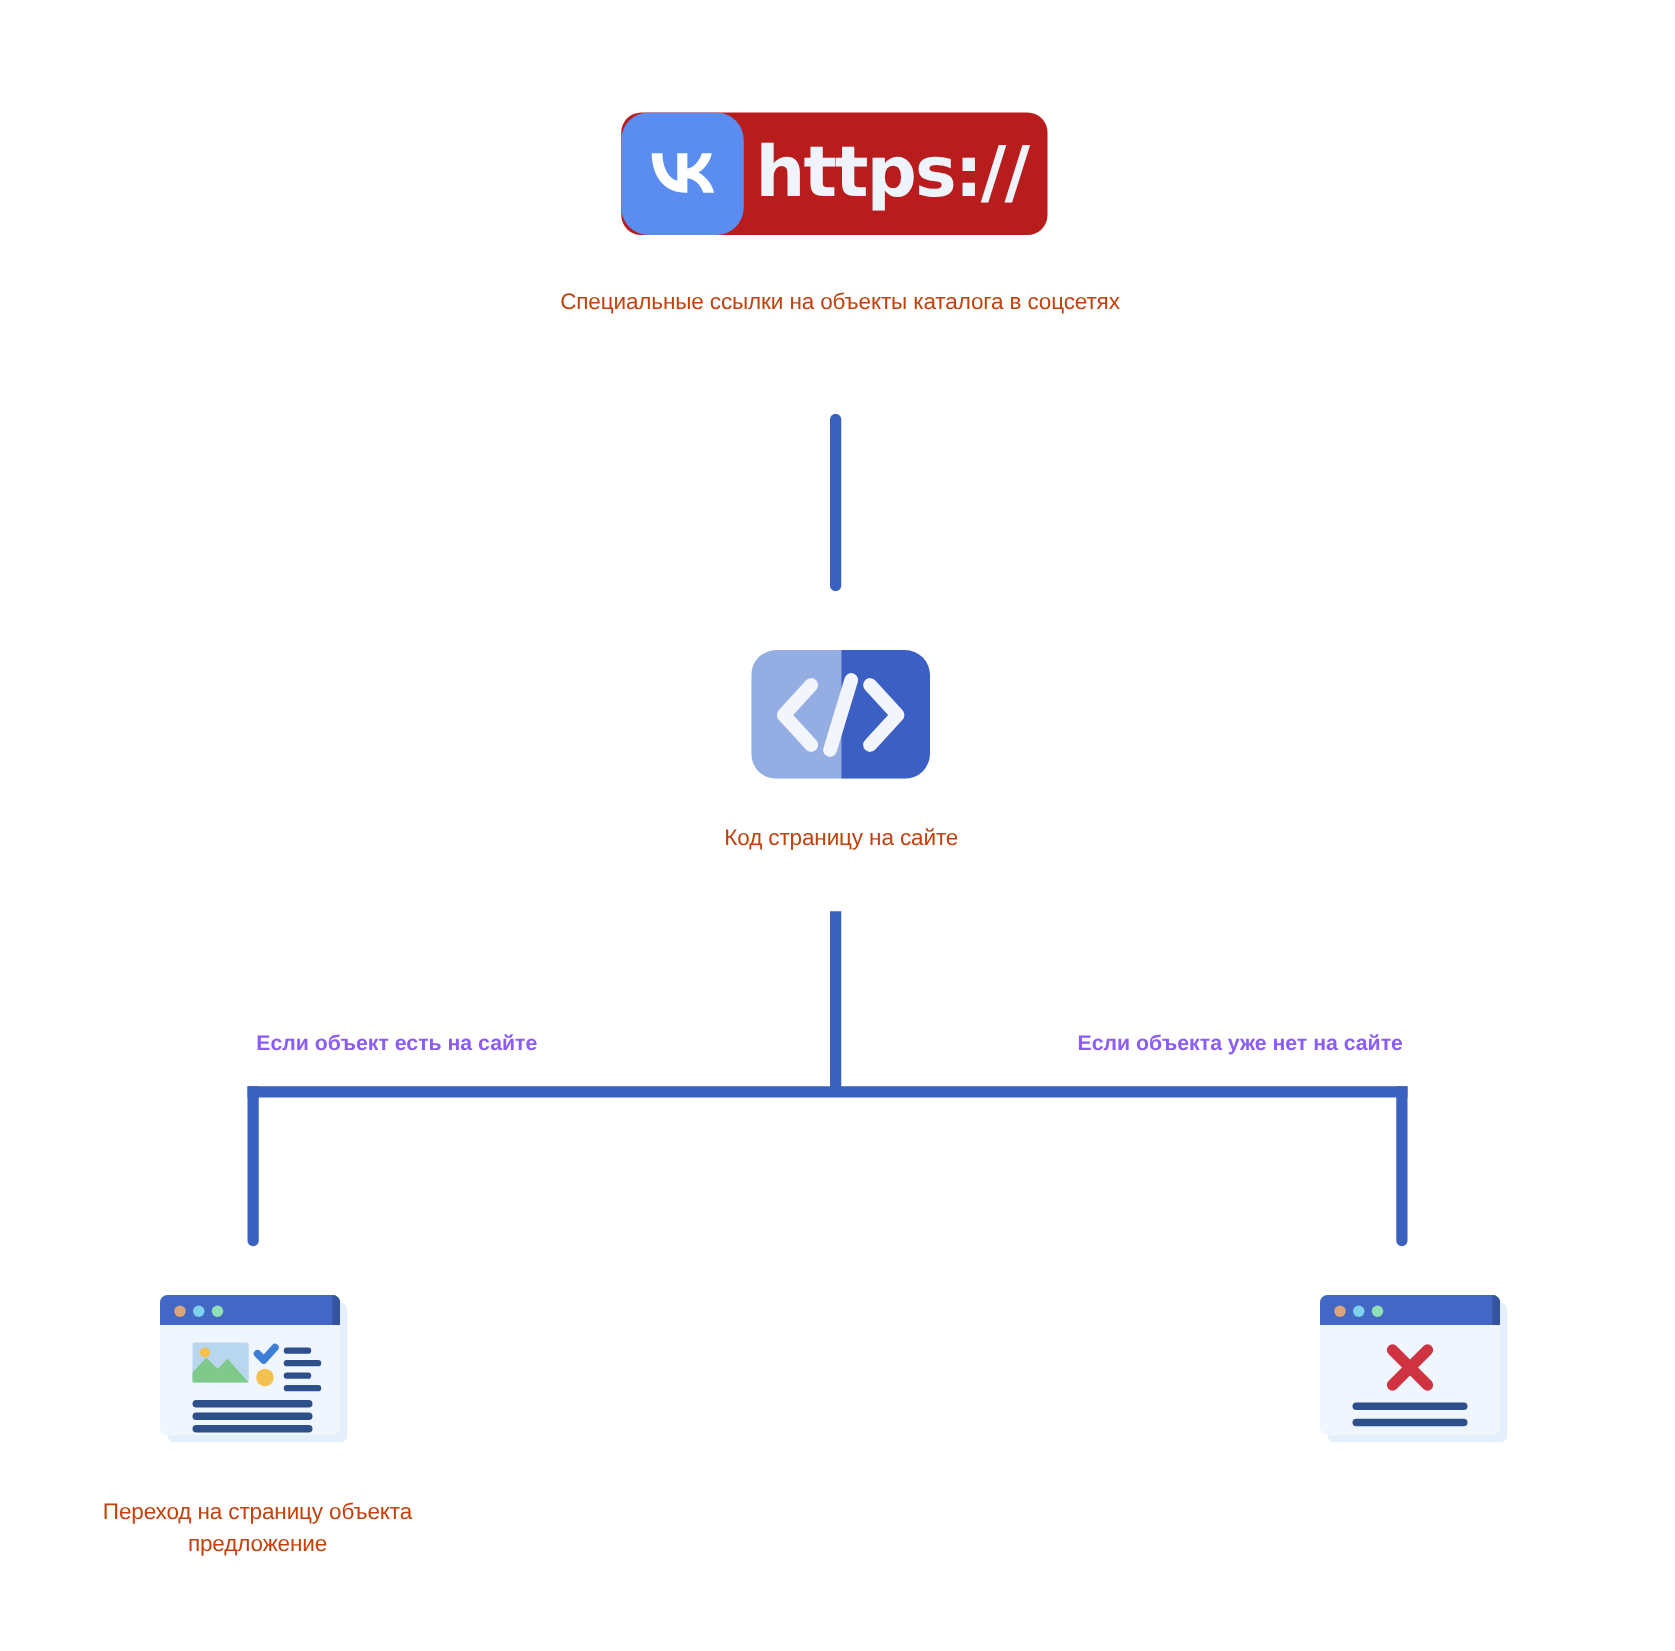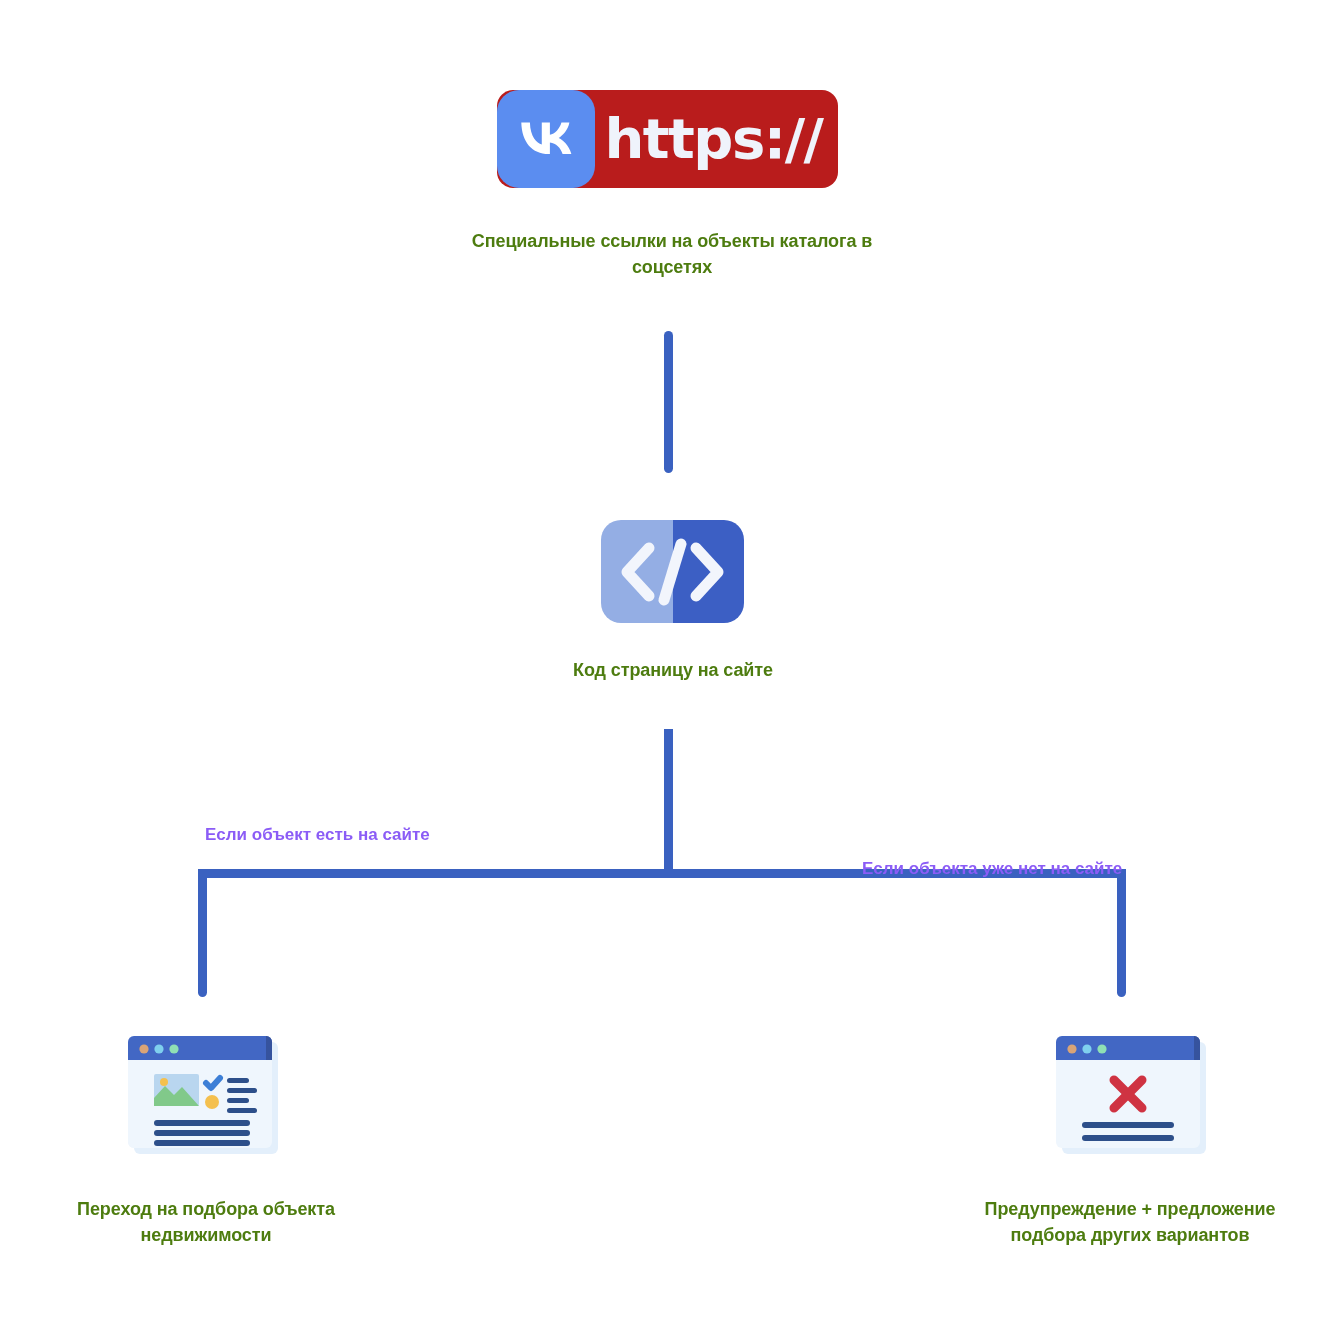--- a/index.html
+++ b/index.html
@@ -18,22 +18,22 @@
 
   .canvas {
     position: absolute;
     inset: 0;
   }
 
   
   .caption {
     position: absolute;
     text-align: center;
-    color: #4d7c0f;
-    font-weight: bold;
+    color: #c2410c;
+    font-weight: normal;
     font-size: 18px;
     line-height: 1.45;
     letter-spacing: -0.1px;
   }
 
   
   #vk-badge {
     position: absolute;
     left: 497px;
     top: 90px;
@@ -139,21 +139,21 @@
   }
 
   .branch-label {
     position: absolute;
     color: #8b5cf6;
     font-weight: bold;
     font-size: 17px;
     white-space: nowrap;
   }
   #label-left  { left: 205px; top: 825px; }
-  #label-right { left: 862px; top: 825px; margin-top: 34px; }
+  #label-right { left: 862px; top: 825px; }
 
   
   .window {
     position: absolute;
     width: 150px;
     height: 118px;
   }
   #window-success { left: 128px; top: 1036px; }
   #window-error   { left: 1056px; top: 1036px; }
   .window svg { display: block; }
@@ -235,21 +235,21 @@
       <rect x="99" y="52" width="30" height="5" rx="2.5" fill="#2d4f8a"></rect>
       <rect x="99" y="62" width="22" height="5" rx="2.5" fill="#2d4f8a"></rect>
       <rect x="99" y="72" width="30" height="5" rx="2.5" fill="#2d4f8a"></rect>
 
       <rect x="26" y="84" width="96" height="6" rx="3" fill="#2d4f8a"></rect>
       <rect x="26" y="94" width="96" height="6" rx="3" fill="#2d4f8a"></rect>
       <rect x="26" y="104" width="96" height="6" rx="3" fill="#2d4f8a"></rect>
     </svg>
   </div>
 
-  <div class="caption" id="caption-success">Переход на подбора объекта недвижимости</div>
+  <div class="caption" id="caption-success">Переход на страницу объекта предложение</div>
 
   <div class="window" id="window-error">
     <svg width="150" height="118" viewBox="0 0 150 118" aria-hidden="true">
       <rect x="6" y="6" width="144" height="112" rx="6" fill="#e3effb"></rect>
       <rect x="0" y="0" width="144" height="112" rx="6" fill="#eff6fd"></rect>
       <path d="M0 6a6 6 0 0 1 6-6h132a6 6 0 0 1 6 6v18H0z" fill="#4267c4"></path>
       <path d="M138 0a6 6 0 0 1 6 6v18h-6z" fill="#36539e"></path>
       <circle cx="16" cy="13" r="4.6" fill="#d9a477"></circle>
       <circle cx="31" cy="13" r="4.6" fill="#7fd0ee"></circle>
       <circle cx="46" cy="13" r="4.6" fill="#8fe0b4"></circle>
@@ -257,15 +257,14 @@
       <g stroke="#cf3342" stroke-width="9" stroke-linecap="round">
         <line x1="58" y1="44" x2="86" y2="72"></line>
         <line x1="86" y1="44" x2="58" y2="72"></line>
       </g>
 
       <rect x="26" y="86" width="92" height="6" rx="3" fill="#2d4f8a"></rect>
       <rect x="26" y="99" width="92" height="6" rx="3" fill="#2d4f8a"></rect>
     </svg>
   </div>
 
-  <div class="caption" id="caption-error">Предупреждение + предложение подбора других вариантов</div>
 
 </div>
 
 </body></html>

